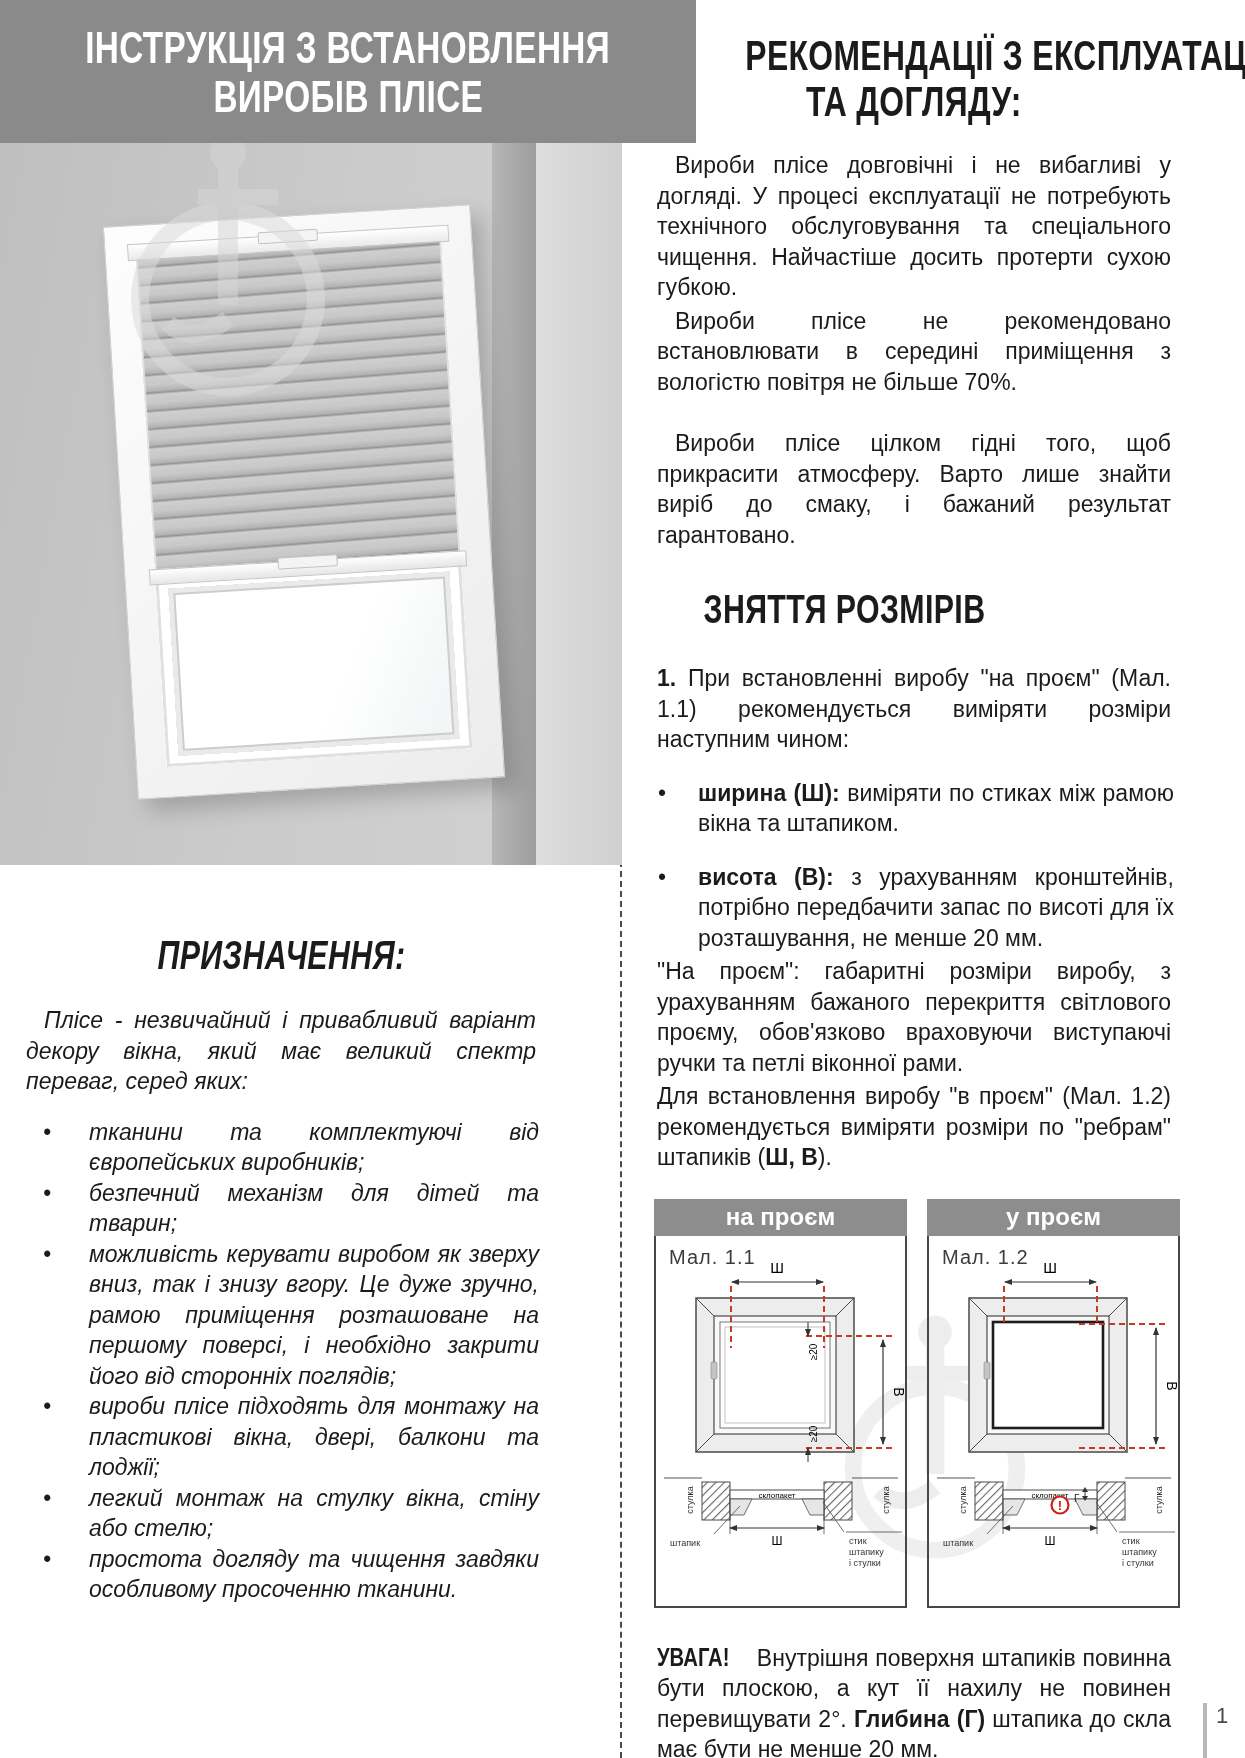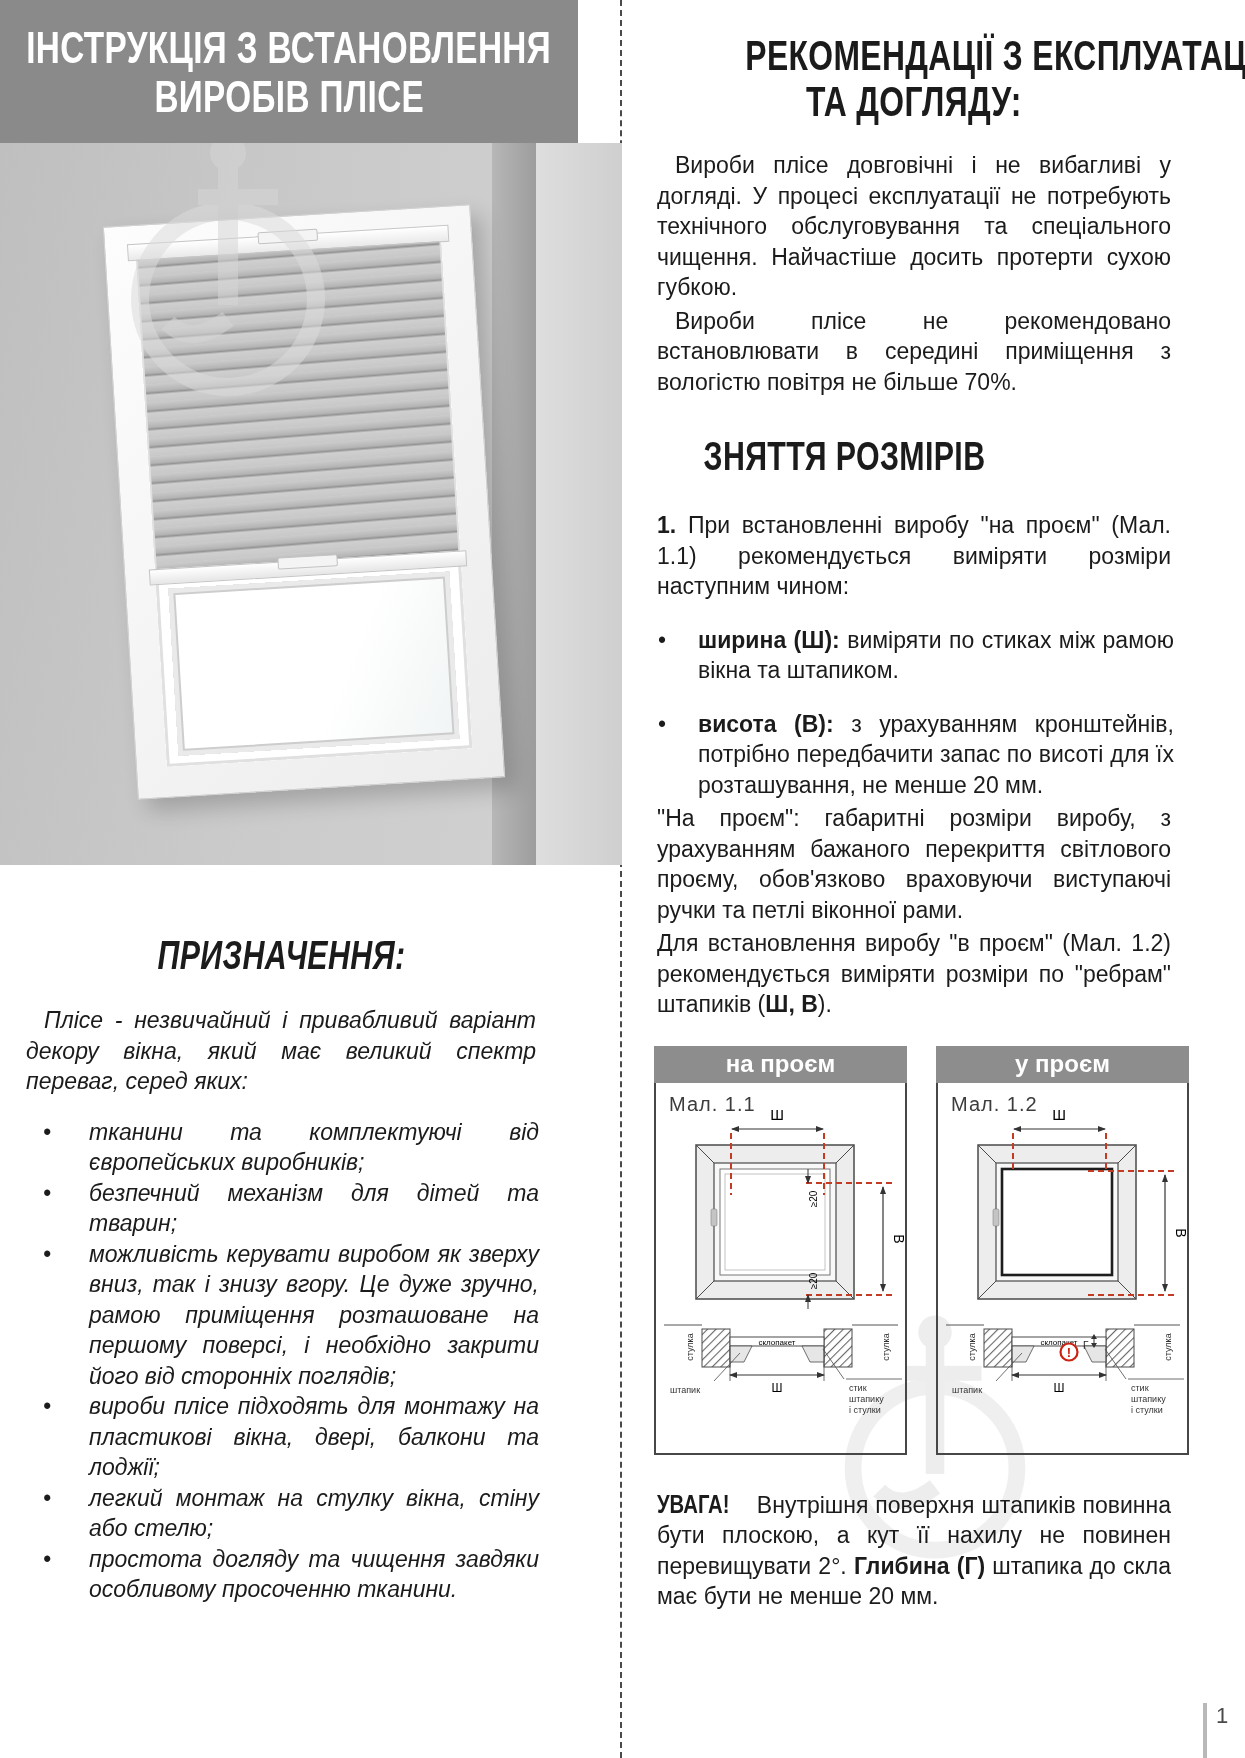--- a/index.html
+++ b/index.html
@@ -8,21 +8,21 @@
     font-family:"Liberation Sans","DejaVu Sans",sans-serif;color:#1b1b1b;
     overflow:hidden;
   }
   .cond{display:inline-block;transform:scaleX(.74);transform-origin:50% 50%;
         white-space:nowrap;font-weight:bold;letter-spacing:.5px;}
   
   .divider{position:absolute;left:620px;top:0;height:1758px;border-left:2px dashed #4a4a4a;z-index:0;}
   .pagebar{position:absolute;left:1203px;top:1703px;width:4px;height:55px;background:#b9b9b9;}
   .pagenum{position:absolute;left:1216px;top:1703px;font-size:22px;color:#4a4a4a;}
   
-  .lheader{position:absolute;left:0;top:0;width:578px;height:143px;background:#8a8a8a;
+  .lheader{position:absolute;left:0;top:0;width:696px;height:143px;background:#8a8a8a;
            display:flex;flex-direction:column;align-items:center;justify-content:center;z-index:2;}
   .lheader .line{color:#fff;font-size:45px;line-height:49px;text-align:center;}
   .photo{position:absolute;left:0;top:143px;width:622px;height:722px;z-index:2;overflow:hidden;
          background:linear-gradient(100deg,#bfbfbf 0%,#cbcbcb 50%,#d2d2d2 100%);}
   .niche-dark{position:absolute;right:86px;top:0;width:44px;height:100%;
               background:linear-gradient(90deg,#b7b7b7,#9d9d9d);}
   .niche-light{position:absolute;right:0;top:0;width:86px;height:100%;
                background:linear-gradient(90deg,#dedede,#cfcfcf);}
   .window{position:absolute;left:120px;top:72px;width:366px;height:572px;
           transform:rotate(-3.5deg);background:linear-gradient(135deg,#fdfdfd,#ececec);
@@ -47,21 +47,21 @@
   .blist{list-style:none;margin:20px 0 0 0;padding:0;}
   .blist li{position:relative;padding-left:66px;font-size:23px;line-height:30.5px;text-align:justify;margin:0;}
   .blist li::before{content:"\2022";position:absolute;left:20px;top:0;}
   
   .right-col{position:absolute;left:654px;top:0;width:520px;z-index:1;}
   .rtitle{text-align:center;margin-top:32px;font-size:43px;line-height:46px;}
   .rsec{text-align:left;margin-top:36px;font-size:41px;}
   .rlist{list-style:none;margin:0;padding:0;}
   .rlist li{position:relative;padding-left:44px;font-size:23px;line-height:30.5px;text-align:justify;margin-top:23px;}
   .rlist li::before{content:"\2022";position:absolute;left:4px;top:0;}
-  .figrow{display:flex;gap:29px;margin-top:26px;}
+  .figrow{display:flex;gap:20px;margin-top:26px;}
   .panel{width:253px;}
   .panel-header{height:37px;background:#8d8d8d;color:#fff;font-weight:bold;font-size:24px;
                 display:flex;align-items:center;justify-content:center;}
   .panel-body{border:2px solid #474747;border-top:none;background:transparent;}
   .uvaga{margin-top:34px;}
   .uvaga .lead{display:inline-block;transform:scaleX(.78);transform-origin:0 50%;font-weight:bold;
                font-size:26px;white-space:nowrap;}
   svg text{font-family:"Liberation Sans","DejaVu Sans",sans-serif;}
 </style>
 </head>
@@ -119,20 +119,21 @@
   <path d="M55,95 q-18,14 -30,2" fill="none" stroke="#dfdfdf" stroke-width="9"></path>
 </svg>
 
 <div class="right-col">
   <h1 class="rtitle" style="margin-bottom:26px;">
     <span class="cond">РЕКОМЕНДАЦІЇ З ЕКСПЛУАТАЦІЇ</span><br>
     <span class="cond">ТА ДОГЛЯДУ:</span>
   </h1>
   <p class="para indent">Вироби плісе довговічні і не вибагливі у догляді. У процесі експлуатації не потребують технічного обслуговування та спеціального чищення. Найчастіше досить протерти сухою губкою.</p>
   <p class="para indent">Вироби плісе не рекомендовано встановлювати в середині приміщення з вологістю повітря не більше 70%.</p>
+  <p class="para indent" style="margin-top:31px;">Вироби плісе цілком гідні того, щоб прикрасити атмосферу. Варто лише знайти виріб до смаку, і бажаний результат гарантовано.</p>
 
   <h2 class="rsec" style="margin-bottom:30px;"><span class="cond">ЗНЯТТЯ РОЗМІРІВ</span></h2>
 
   <p class="para"><b>1.</b> <span>При встановленні виробу "на проєм" (Мал. 1.1) рекомендується виміряти розміри наступним чином:</span></p>
   <ul class="rlist">
     <li><b>ширина (Ш):</b> <span>виміряти по стиках між рамою вікна та штапиком.</span></li>
     <li><b>висота (В):</b> <span>з урахуванням кронштейнів, потрібно передбачити запас по висоті для їх розташування, не менше 20 мм.</span></li>
   </ul>
   <p class="para">"На проєм": габаритні розміри виробу, з урахуванням бажаного перекриття світлового проєму, обов'язково враховуючи виступаючі ручки та петлі віконної рами.</p>
   <p class="para"><span>Для встановлення виробу "в проєм" (Мал. 1.2) рекомендується виміряти розміри по "ребрам" штапиків (</span><b>Ш, В</b><span>).</span></p>

